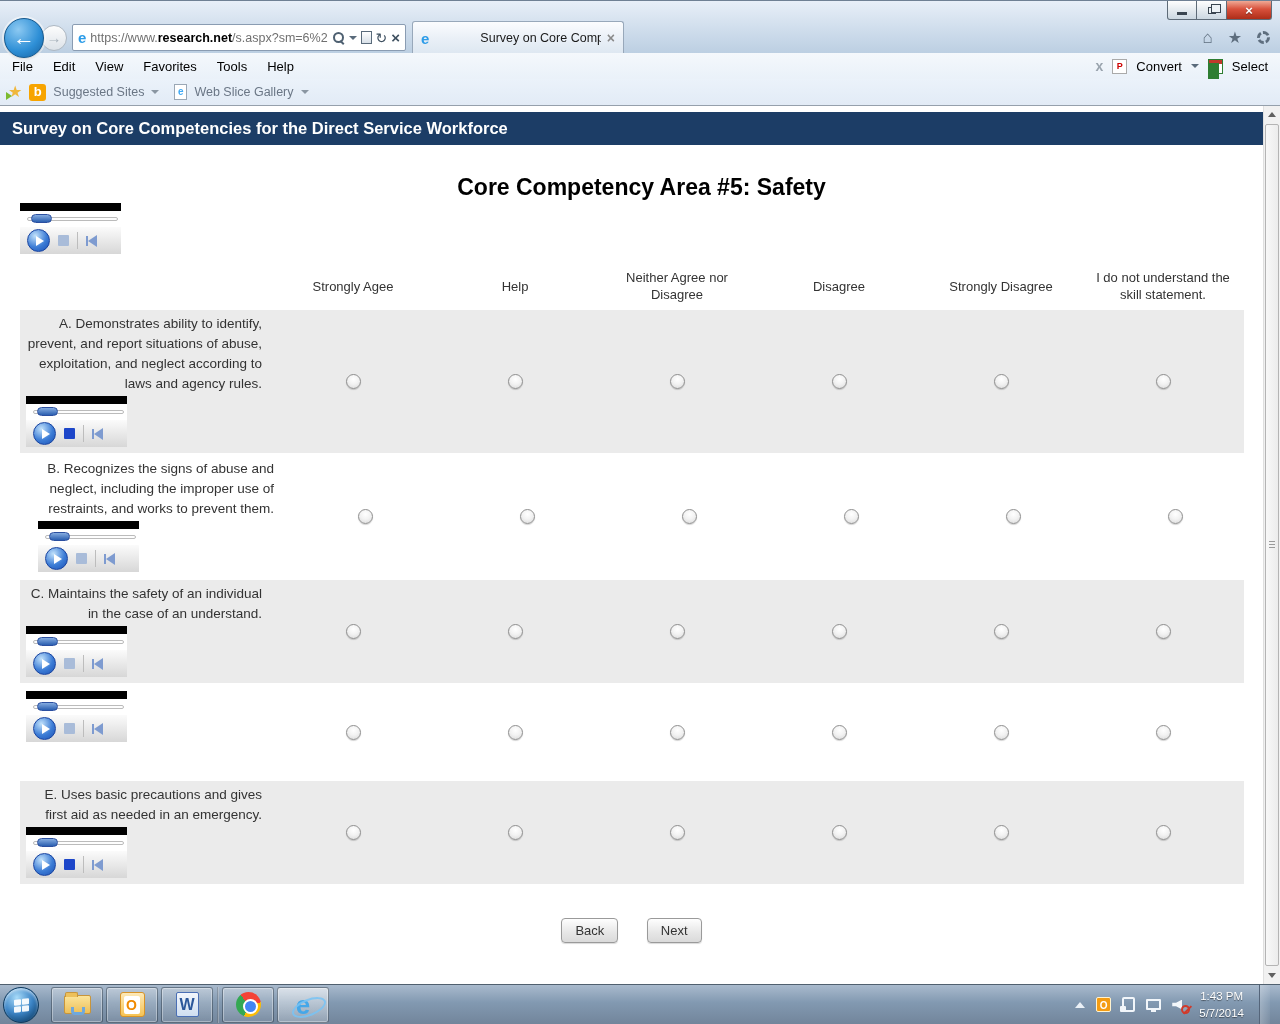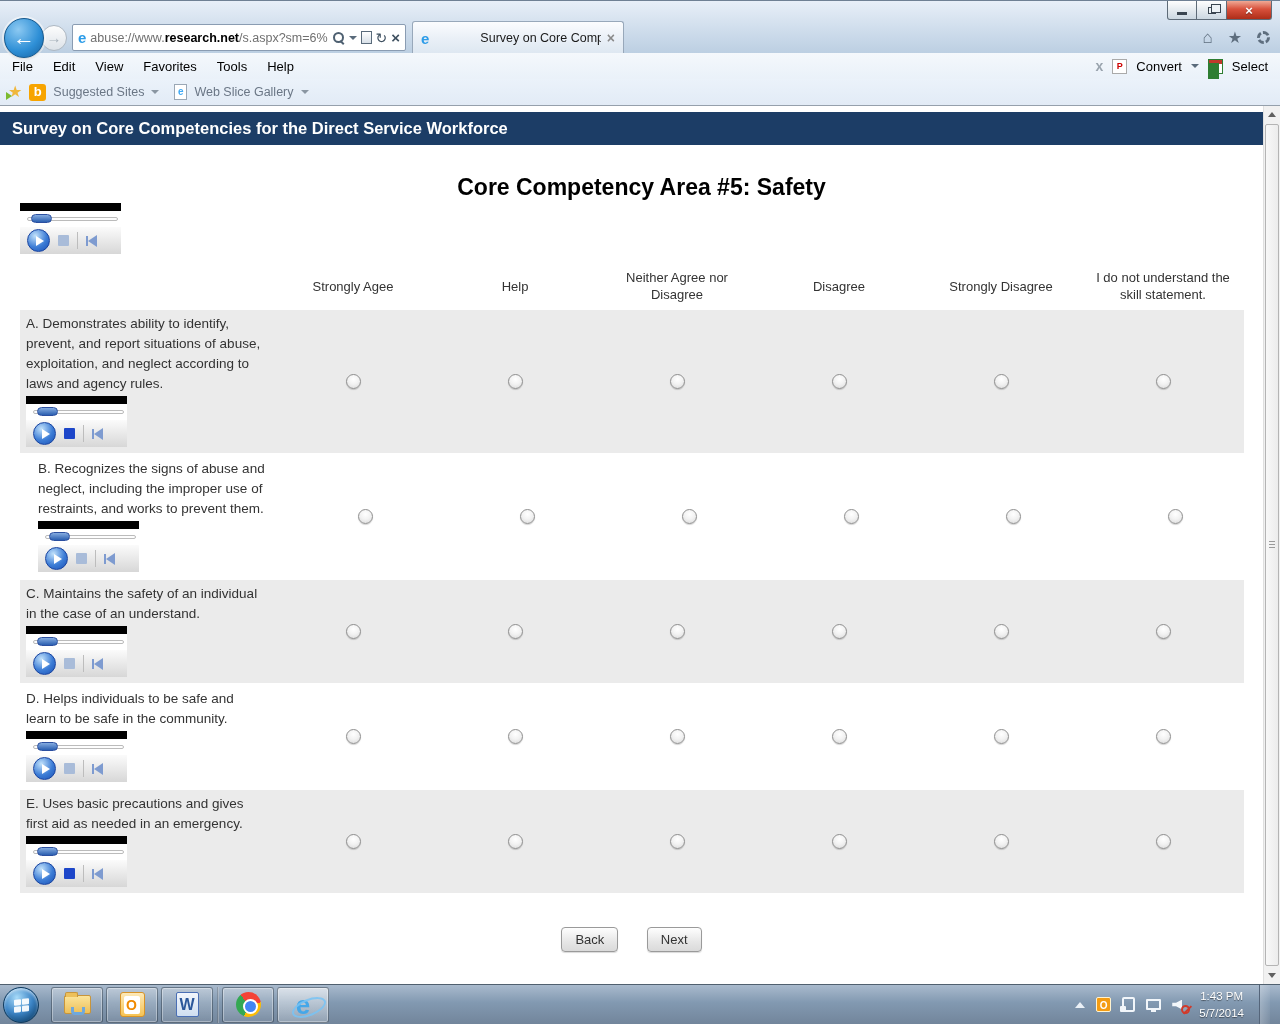--- a/index.html
+++ b/index.html
@@ -111,21 +111,21 @@
   
   .survey-table { margin:8px 0 0 20px; width:1224px; }
   .t-head { display:flex; align-items:center; min-height:48px; }
   .stmt-col { width:252px; flex:0 0 auto; }
   .t-head .opt-col { width:162px; flex:0 0 auto; text-align:center; font-size:13px; color:#333;
     line-height:17px; padding:0 14px; }
   .t-row { display:flex; margin-bottom:2px; }
   .t-row.alt { background:#EBEBEB; }
   .t-row.r0 { min-height:134px; } .t-row.r1 { min-height:114px;margin-left:12px; }
   .t-row.r2, .t-row.r3, .t-row.r4 { min-height:94px; }
-  .stmt-cell { width:252px; flex:0 0 auto; padding:4px 10px 6px 6px; }
+  .stmt-cell { width:252px; flex:0 0 auto; padding:4px 10px 6px 6px;text-align:right; }
   .stmt-text { font-size:13.5px; line-height:20px; color:#333; }
   .player-slot { margin-top:2px; }
   .opts { display:flex; align-items:center; flex:1; }
   .opt-cell { width:162px; flex:0 0 auto; display:flex; justify-content:center; }
   .radio { width:15px; height:15px; border-radius:50%; border:1px solid #8F8F8F;
     background:radial-gradient(circle at 50% 32%, #FFF 0%, #F2F2F2 48%, #D8D8D8 100%);
     box-shadow:0 1px 1px rgba(0,0,0,.18); }
   .buttons-row { margin-top:34px; text-align:center; }
   .nav-button { display:inline-block; padding:4px 13px; font-size:13px; color:#333;
     background:linear-gradient(#FEFEFE,#E6E6E6 60%,#DADADA); border:1px solid #9A9A9A; border-radius:4px;
@@ -206,21 +206,21 @@
 </head>
 <body>
 
 <div id="stage">
 
   <div class="chrome">
     <div class="back-btn">←</div>
     <div class="fwd-btn">→</div>
     <div class="address-bar">
       <span class="fav-e">e</span>
-      <span class="url"><span class="u-grey">abuse://www.</span><span class="u-dom">research.net</span><span class="u-grey">/s.aspx?sm=6%2b</span></span>
+      <span class="url"><span class="u-grey">https://www.</span><span class="u-dom">research.net</span><span class="u-grey">/s.aspx?sm=6%2b</span></span>
       <span class="icon-search"></span>
       <span class="dd-caret"></span>
       <span class="icon-compat"></span>
       <span class="icon-refresh">↻</span>
       <span class="icon-stopx">×</span>
     </div>
     <div class="tab">
       <span class="fav-e">e</span>
       <span class="tab-title">Survey on Core Competen...</span>
       <span class="tab-close">×</span>
@@ -433,21 +433,20 @@
             <div class="opt-cell">
               <span class="radio"></span>
             </div>
             <div class="opt-cell">
               <span class="radio"></span>
             </div>
           </div>
       </div>
       <div class="t-row r3">
         <div class="stmt-cell">
-          <div class="stmt-text">D. Helps individuals to be safe and learn to be safe in the community.</div>
           <div class="player-slot">
   <div class="player">
     <div class="p-bar"></div>
     <div class="p-slider">
       <div class="p-track"></div>
       <div class="p-thumb"></div>
     </div>
     <div class="p-controls">
       <div class="p-play">
                     <span class="tri"></span>

